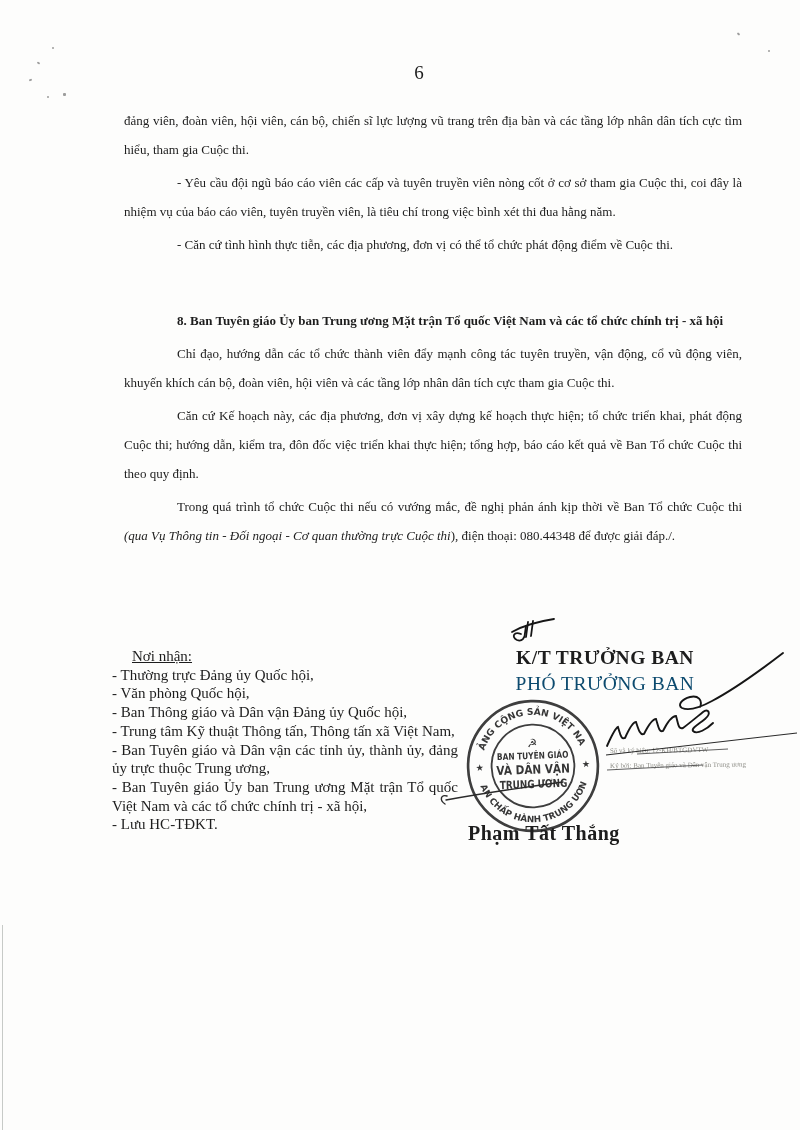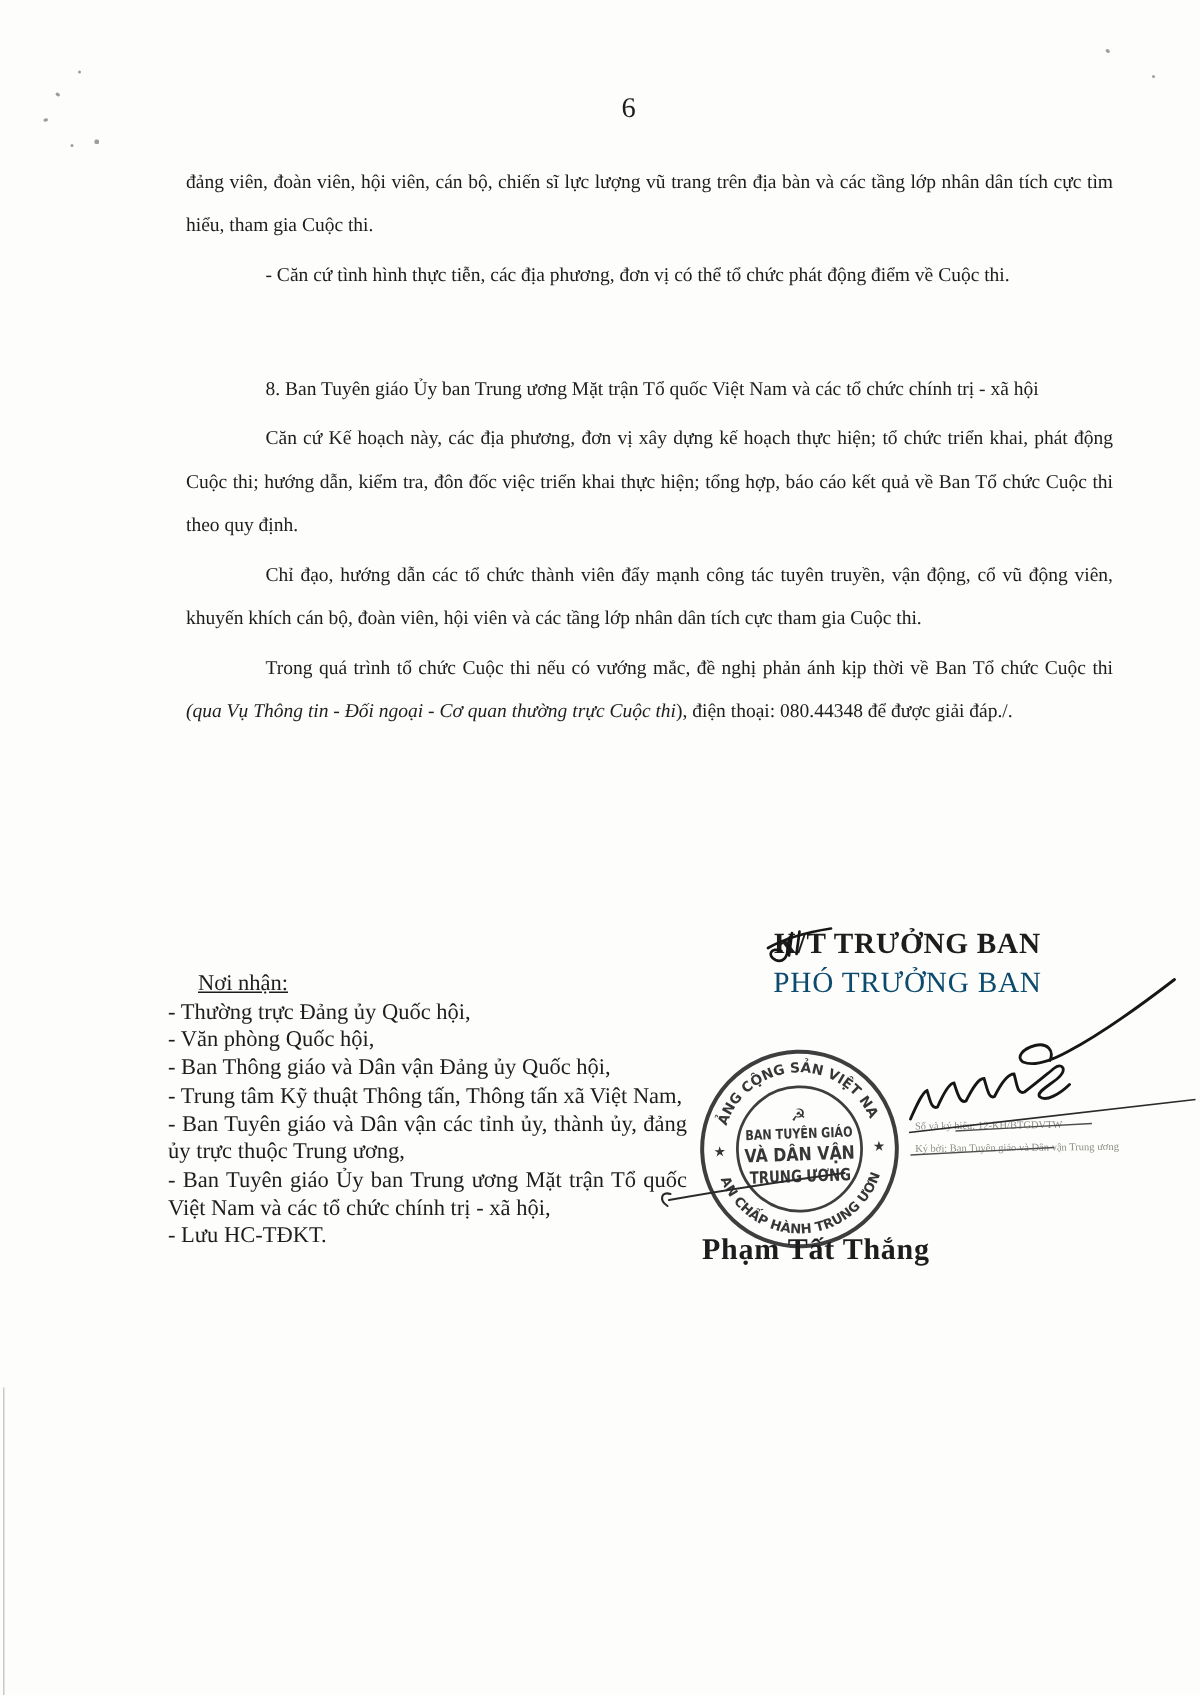--- a/index.html
+++ b/index.html
@@ -17,31 +17,31 @@
     position:absolute;left:110px;top:62px;width:618px;
     text-align:center;font-size:19px;
   }
   
   .body-text{
     position:absolute;left:124px;top:106px;width:618px;
     font-size:13px;line-height:29px;text-align:justify;
   }
   .body-text p{margin:0 0 4px 0;}
   .body-text p.indent{text-indent:53px;}
-  .body-text p.bold{font-weight:normal;margin-top:47px;}
+  .body-text p.bold{font-weight:bold;margin-top:47px;}
   .body-text span.italic{font-style:italic;}
   
   .recipients{
     position:absolute;left:112px;top:647px;width:346px;
     font-size:15px;line-height:18.7px;text-align:justify;
   }
   .recipients-label{text-decoration:underline;margin-left:20px;}
   
   .sign-block{
-    position:absolute;left:452px;top:617px;width:306px;
+    position:absolute;left:452px;top:645px;width:306px;
     text-align:center;line-height:26px;
   }
   .sign-title1{font-size:19.5px;font-weight:bold;letter-spacing:.5px;}
   .sign-title2{font-size:19.5px;letter-spacing:.5px;color:#0c4a6e;}
   .signer-name{
     position:absolute;left:468px;top:822px;width:272px;
     text-align:left;font-size:20px;font-weight:bold;letter-spacing:.5px;
   }
   
   .esign{
@@ -72,24 +72,25 @@
   <div class="speck" style="left:63px;top:93px;width:3px;height:3px;"></div>
   <div class="speck" style="left:47px;top:96px;width:2px;height:2px;"></div>
   <div class="speck" style="left:737px;top:33px;width:3px;height:2px;transform:rotate(40deg);"></div>
   <div class="speck" style="left:768px;top:50px;width:2px;height:2px;"></div>
   <div class="edge-line"></div>
 
   <div class="page-number">6</div>
 
   <div class="body-text" id="paragraphs">
       <p class=""><span>đảng viên, đoàn viên, hội viên, cán bộ, chiến sĩ lực lượng vũ trang trên địa bàn và các tầng lớp nhân dân tích cực tìm hiểu, tham gia Cuộc thi.</span></p>
+      <p class="indent"><span>- Yêu cầu đội ngũ báo cáo viên các cấp và tuyên truyền viên nòng cốt ở cơ sở tham gia Cuộc thi, coi đây là nhiệm vụ của báo cáo viên, tuyên truyền viên, là tiêu chí trong việc bình xét thi đua hằng năm.</span></p>
       <p class="indent"><span>- Căn cứ tình hình thực tiễn, các địa phương, đơn vị có thể tổ chức phát động điểm về Cuộc thi.</span></p>
       <p class="indent bold"><span>8. Ban Tuyên giáo Ủy ban Trung ương Mặt trận Tổ quốc Việt Nam và các tổ chức chính trị - xã hội</span></p>
+      <p class="indent"><span>Chỉ đạo, hướng dẫn các tổ chức thành viên đẩy mạnh công tác tuyên truyền, vận động, cổ vũ động viên, khuyến khích cán bộ, đoàn viên, hội viên và các tầng lớp nhân dân tích cực tham gia Cuộc thi.</span></p>
       <p class="indent"><span>Căn cứ Kế hoạch này, các địa phương, đơn vị xây dựng kế hoạch thực hiện; tổ chức triển khai, phát động Cuộc thi; hướng dẫn, kiểm tra, đôn đốc việc triển khai thực hiện; tổng hợp, báo cáo kết quả về Ban Tổ chức Cuộc thi theo quy định.</span></p>
-      <p class="indent"><span>Chỉ đạo, hướng dẫn các tổ chức thành viên đẩy mạnh công tác tuyên truyền, vận động, cổ vũ động viên, khuyến khích cán bộ, đoàn viên, hội viên và các tầng lớp nhân dân tích cực tham gia Cuộc thi.</span></p>
       <p class="indent"><span>Trong quá trình tổ chức Cuộc thi nếu có vướng mắc, đề nghị phản ánh kịp thời về Ban Tổ chức Cuộc thi </span><span class="italic">(qua Vụ Thông tin - Đối ngoại - Cơ quan thường trực Cuộc thi</span><span>), điện thoại: 080.44348 để được giải đáp./.</span></p>
     </div>
 
   <div class="recipients">
     <div class="recipients-label">Nơi nhận:</div>
     <div id="recipients-list">
         <div>- Thường trực Đảng ủy Quốc hội,</div>
         <div>- Văn phòng Quốc hội,</div>
         <div>- Ban Thông giáo và Dân vận Đảng ủy Quốc hội,</div>
         <div>- Trung tâm Kỹ thuật Thông tấn, Thông tấn xã Việt Nam,</div>

